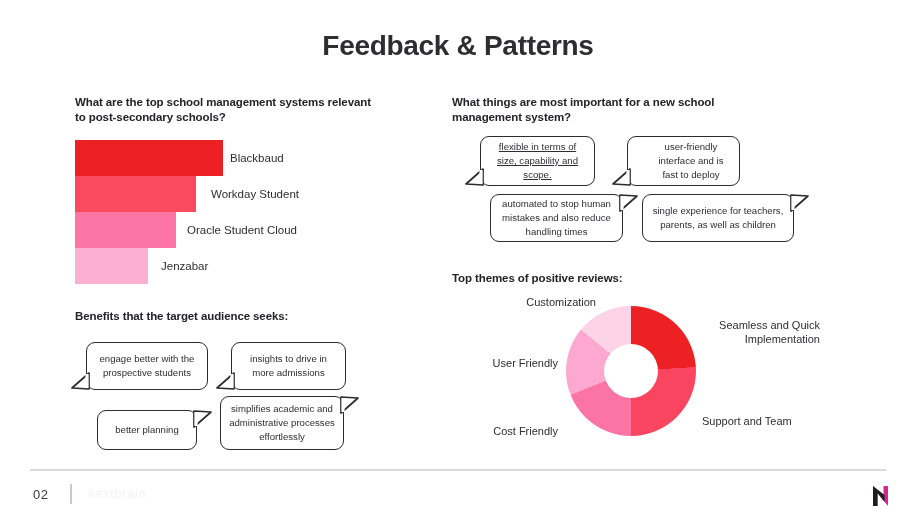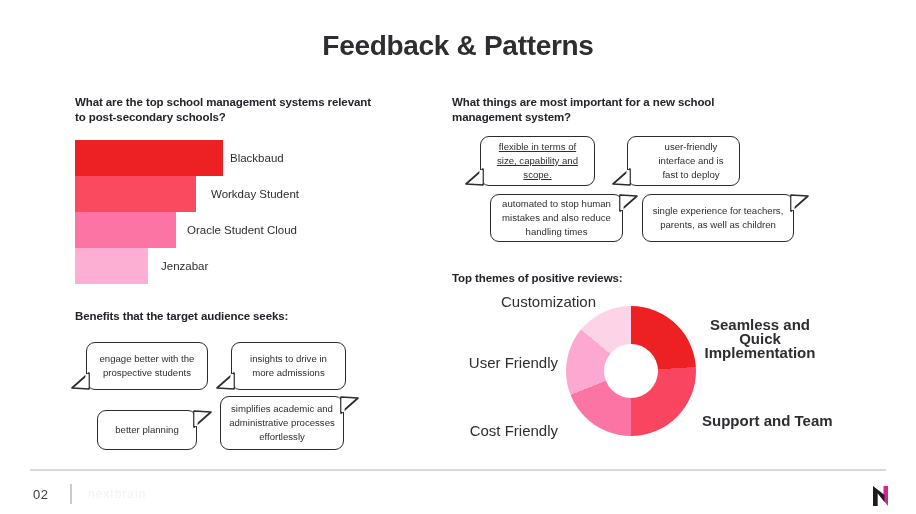--- a/index.html
+++ b/index.html
@@ -71,26 +71,26 @@
     width:130px;height:130px;border-radius:50%;
     position:relative;
   }
   .donut-hole{
     position:absolute;left:50%;top:50%;
     width:54px;height:54px;margin:-27px 0 0 -27px;
     background:#ffffff;border-radius:50%;
   }
   .donut-label{
     position:absolute;
-    font-size:15px;
+    font-size:11px;
     line-height:14px;
     color:#2e2e32;
     white-space:nowrap;
   }
-  .dl-right{text-align:center;font-weight:bold;}
+  .dl-right{text-align:right;}
   .dl-left{text-align:right;}
 
   
   .footer-rule{
     position:absolute;left:30px;top:469px;width:856px;height:2px;
     background:#d9d9dd;
   }
   .pagenum{
     position:absolute;left:33px;top:487px;
     font-size:13px;color:#3a3a3f;letter-spacing:0.5px;

